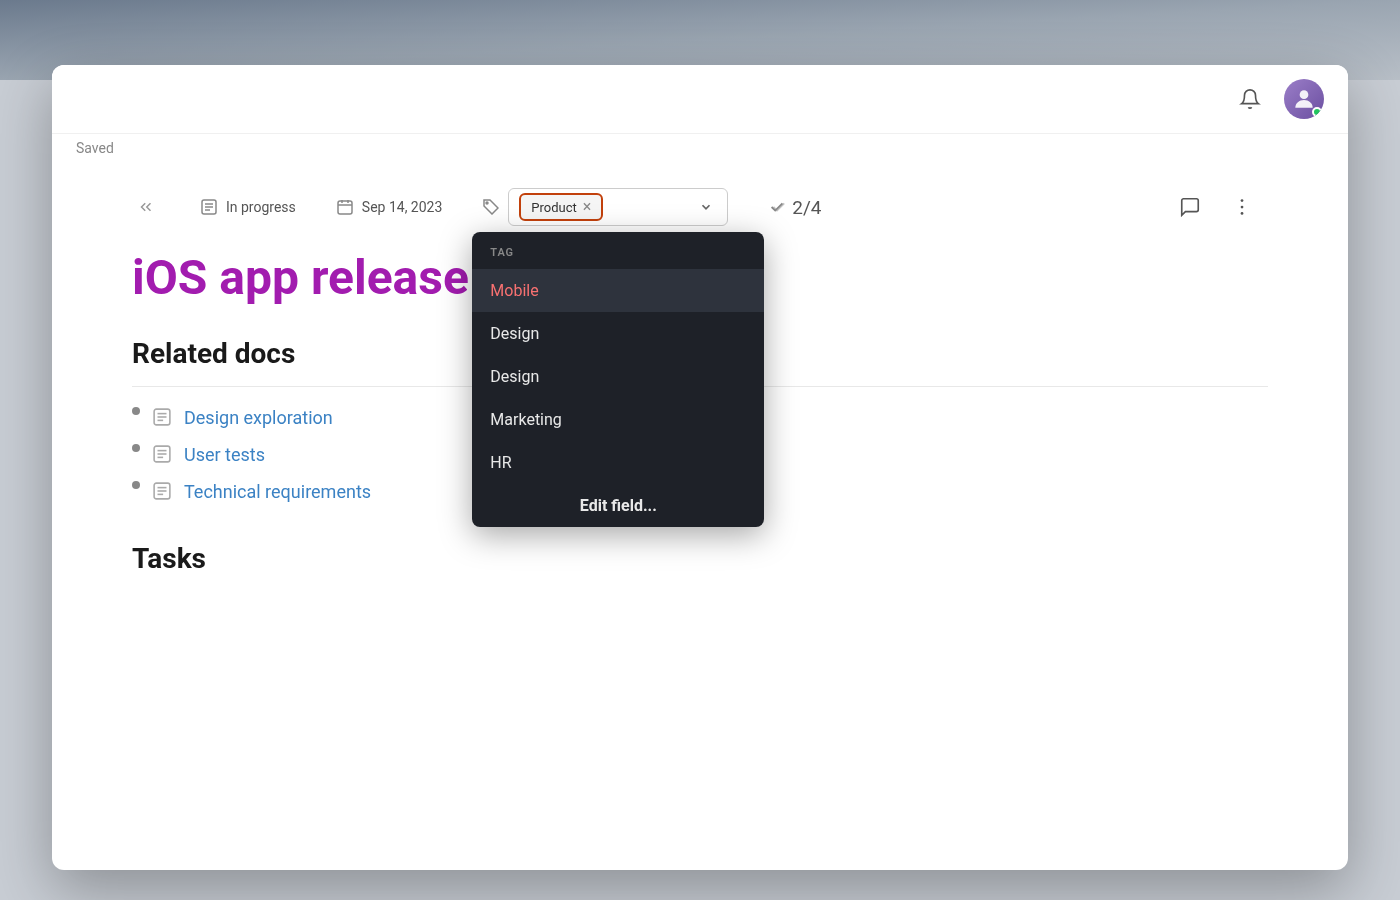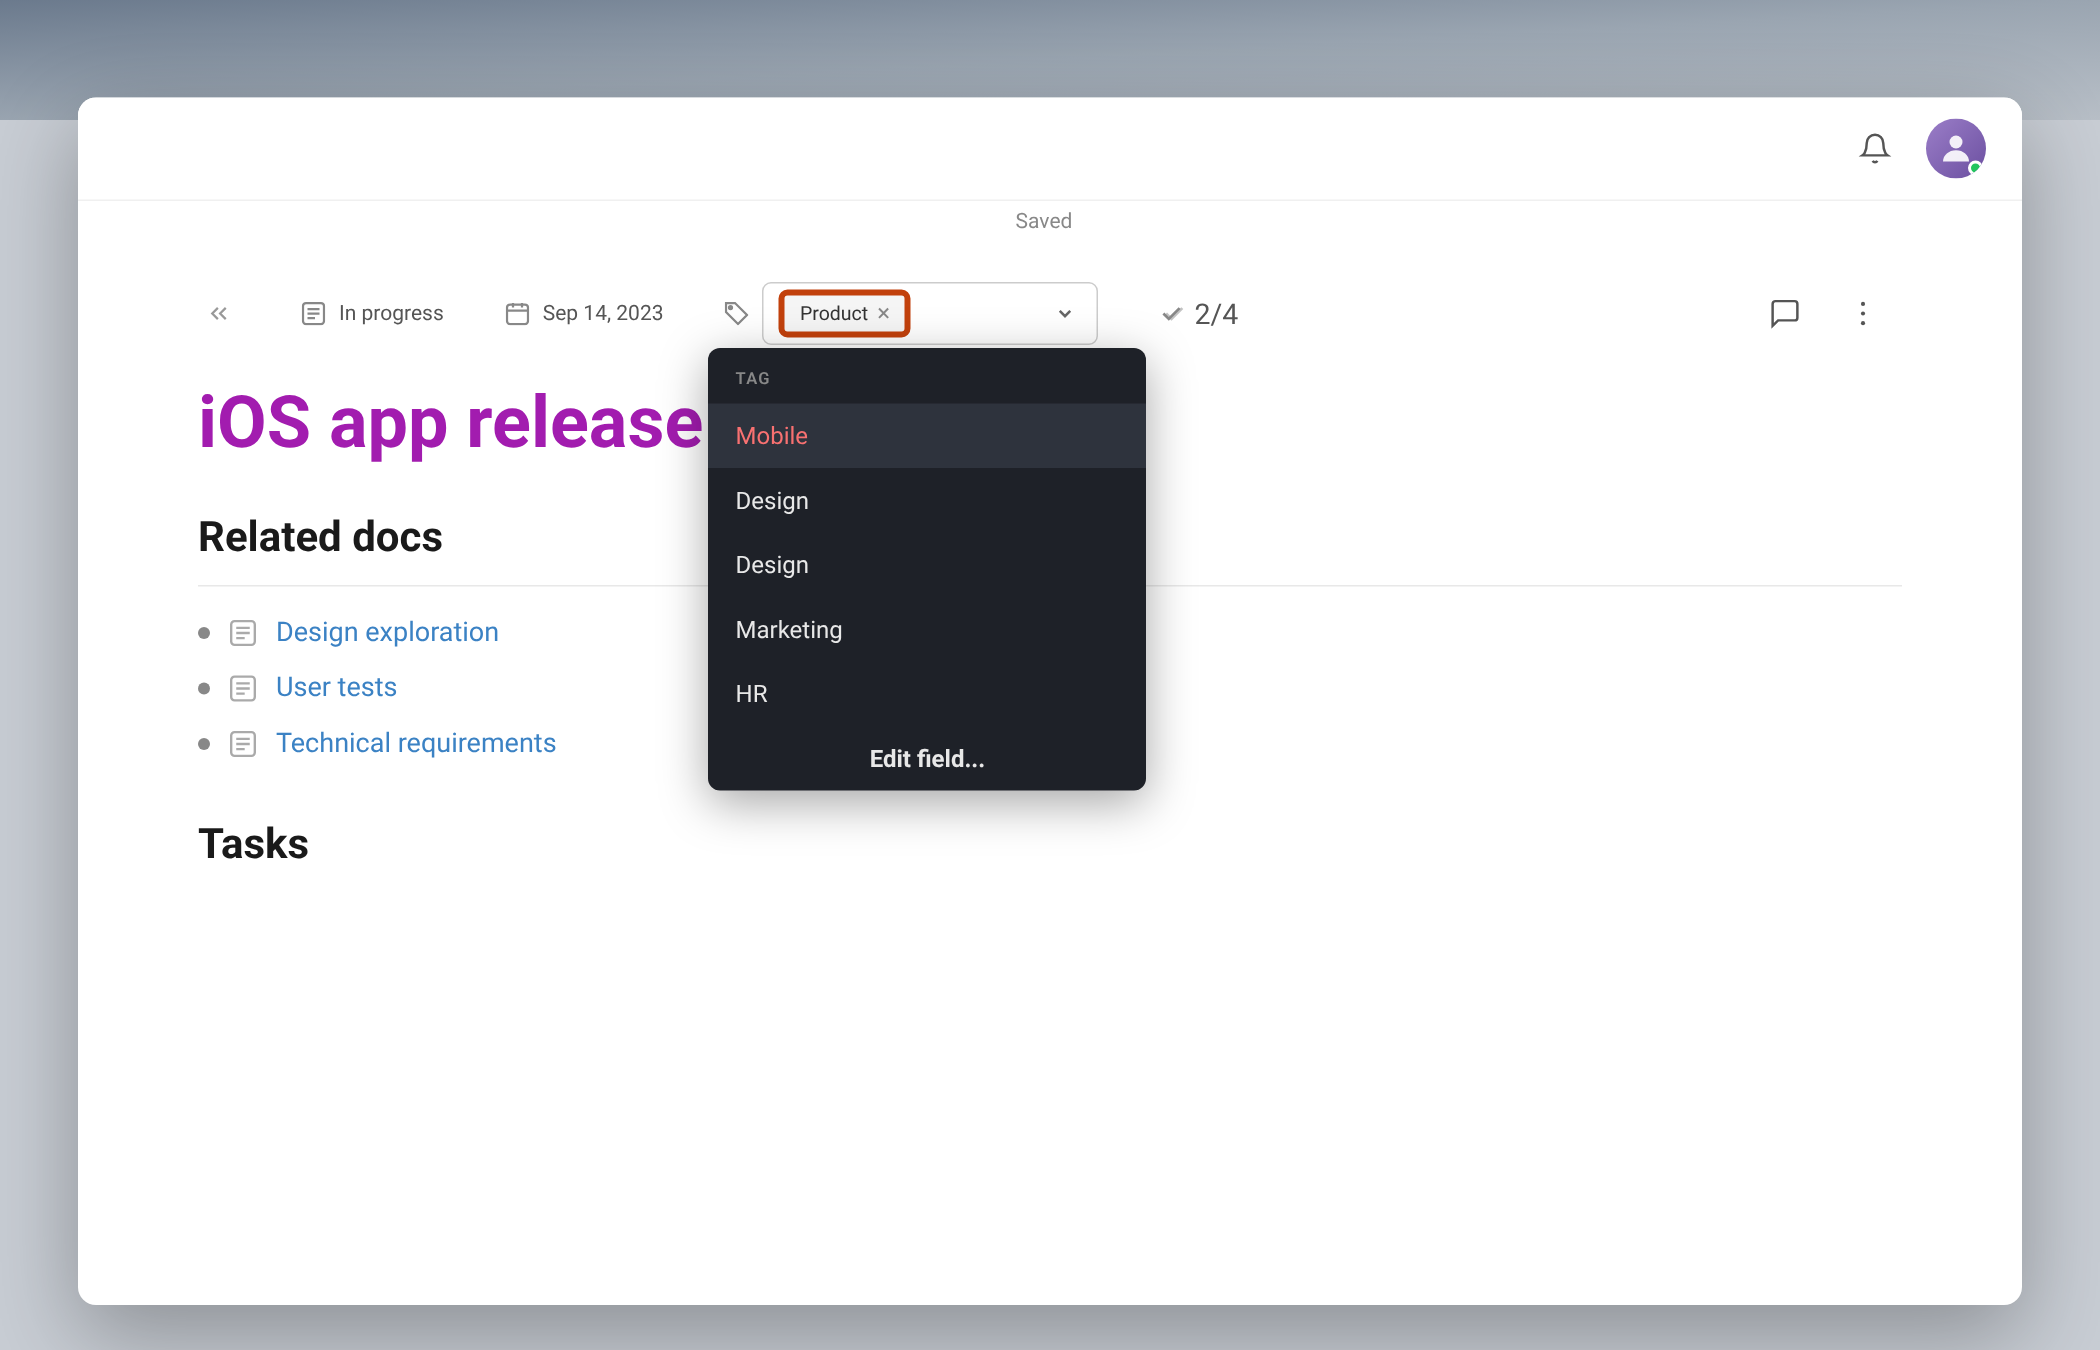--- a/index.html
+++ b/index.html
@@ -98,21 +98,21 @@
       width: 10px;
       height: 10px;
       background: #22c55e;
       border-radius: 50%;
       border: 2px solid #fff;
     }
 
     
     .saved-row {
       display: flex;
-      justify-content: center;
+      justify-content: flex-start;
       padding: 6px 24px 12px;
       background: #ffffff;
     }
 
     
     .content-area {
       flex: 1;
       overflow-y: auto;
       padding: 0 0 40px 0;
       position: relative;
@@ -148,21 +148,21 @@
       align-items: center;
       gap: 8px;
       position: relative;
     }
 
     .tag-chip {
       display: flex;
       align-items: center;
       gap: 6px;
       background: #f5f5f5;
-      border: 4px solid #c2410c;
+      border: 2px solid #c2410c;
       border-radius: 6px;
       padding: 4px 10px;
       font-size: 13px;
       color: #333;
     }
 
     .tag-chip-close {
       cursor: pointer;
       color: #888;
       font-size: 16px;
@@ -220,21 +220,20 @@
 
     
     .related-list {
       list-style: none;
       padding: 0 80px;
       margin-bottom: 32px;
     }
 
     .related-item {
       display: flex;
-      align-items: center;
       gap: 12px;
       margin-bottom: 16px;
     }
 
     .bullet-dot {
       width: 8px;
       height: 8px;
       background: #888;
       border-radius: 50%;
       flex-shrink: 0;

